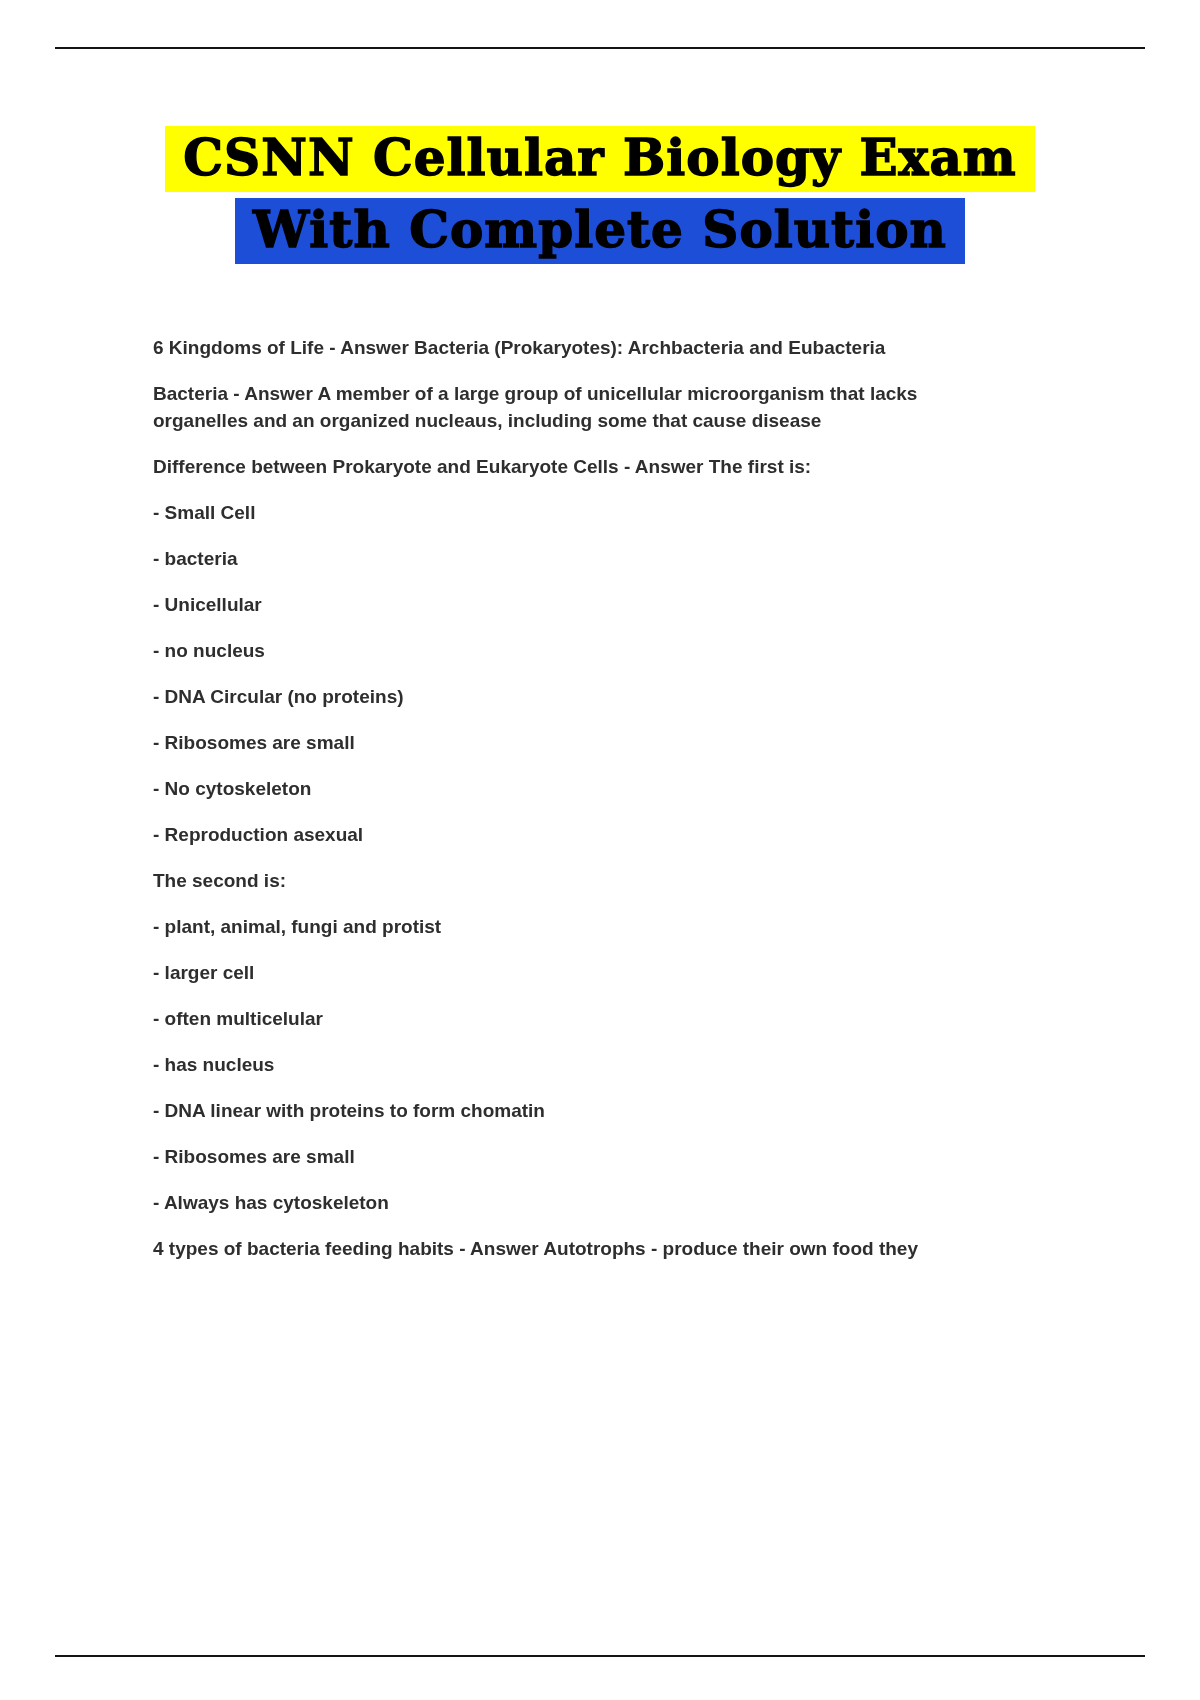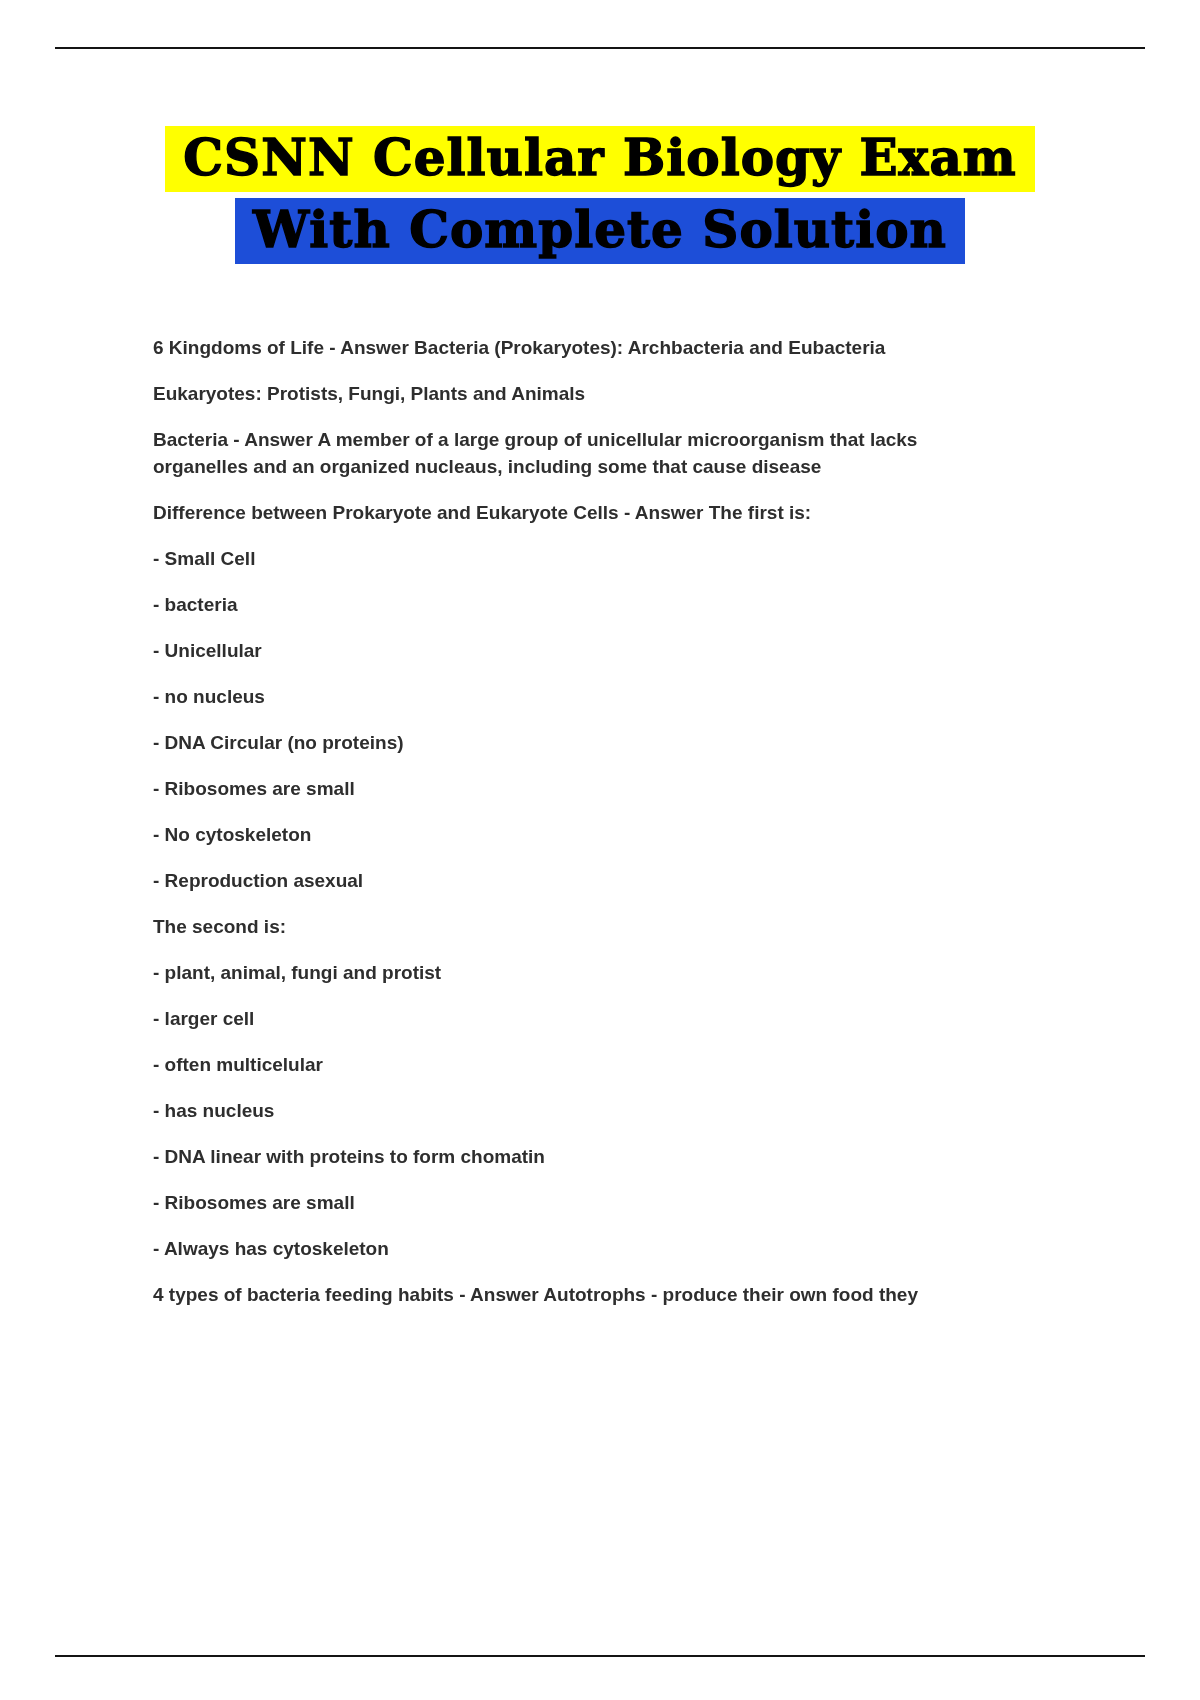--- a/index.html
+++ b/index.html
@@ -72,21 +72,20 @@
     <div class="title-row">
       <span class="title-line" style="background: rgb(255, 255, 0);">CSNN Cellular Biology Exam</span>
     </div>
     <div class="title-row">
       <span class="title-line" style="background: #1d4ed8;">With Complete Solution</span>
     </div>
   </div>
 
   <div class="body-text">
       <p class="para">6 Kingdoms of Life - Answer Bacteria (Prokaryotes): Archbacteria and Eubacteria</p>
-      <p class="para">Eukaryotes: Protists, Fungi, Plants and Animals</p>
       <p class="para">Bacteria - Answer A member of a large group of unicellular microorganism that lacks organelles and an organized nucleaus, including some that cause disease</p>
       <p class="para">Difference between Prokaryote and Eukaryote Cells - Answer The first is:</p>
       <p class="para">- Small Cell</p>
       <p class="para">- bacteria</p>
       <p class="para">- Unicellular</p>
       <p class="para">- no nucleus</p>
       <p class="para">- DNA Circular (no proteins)</p>
       <p class="para">- Ribosomes are small</p>
       <p class="para">- No cytoskeleton</p>
       <p class="para">- Reproduction asexual</p>

